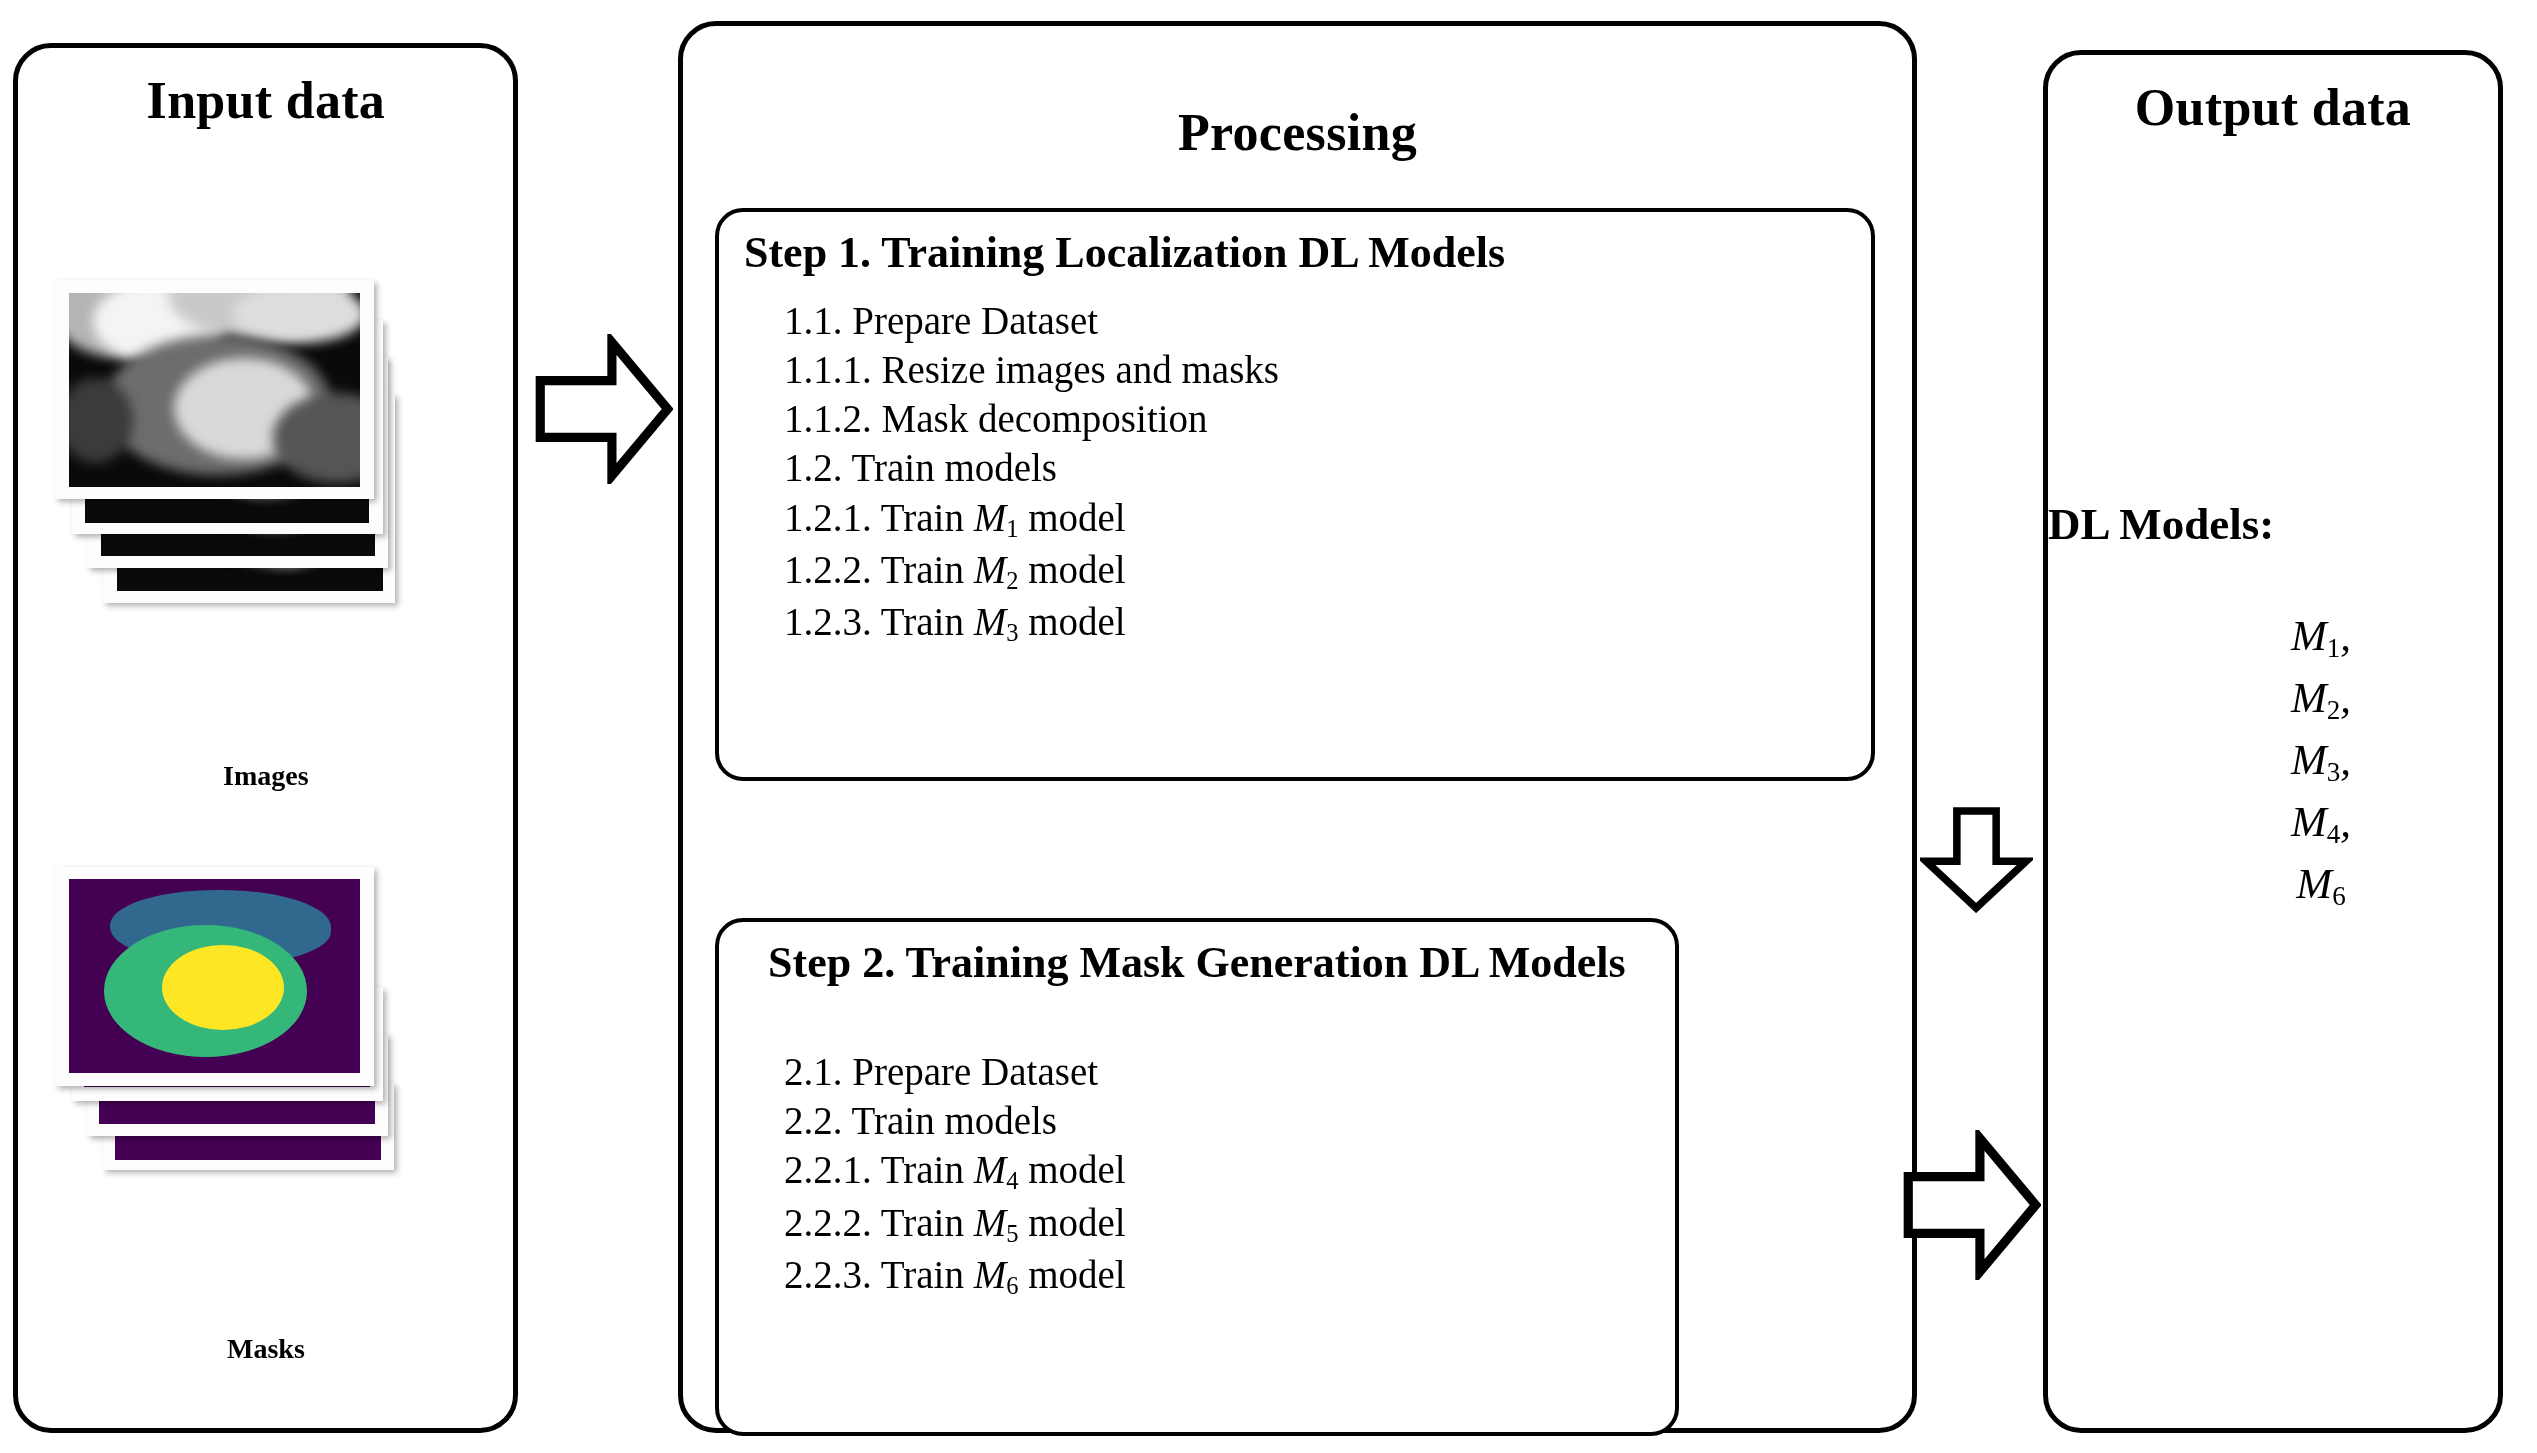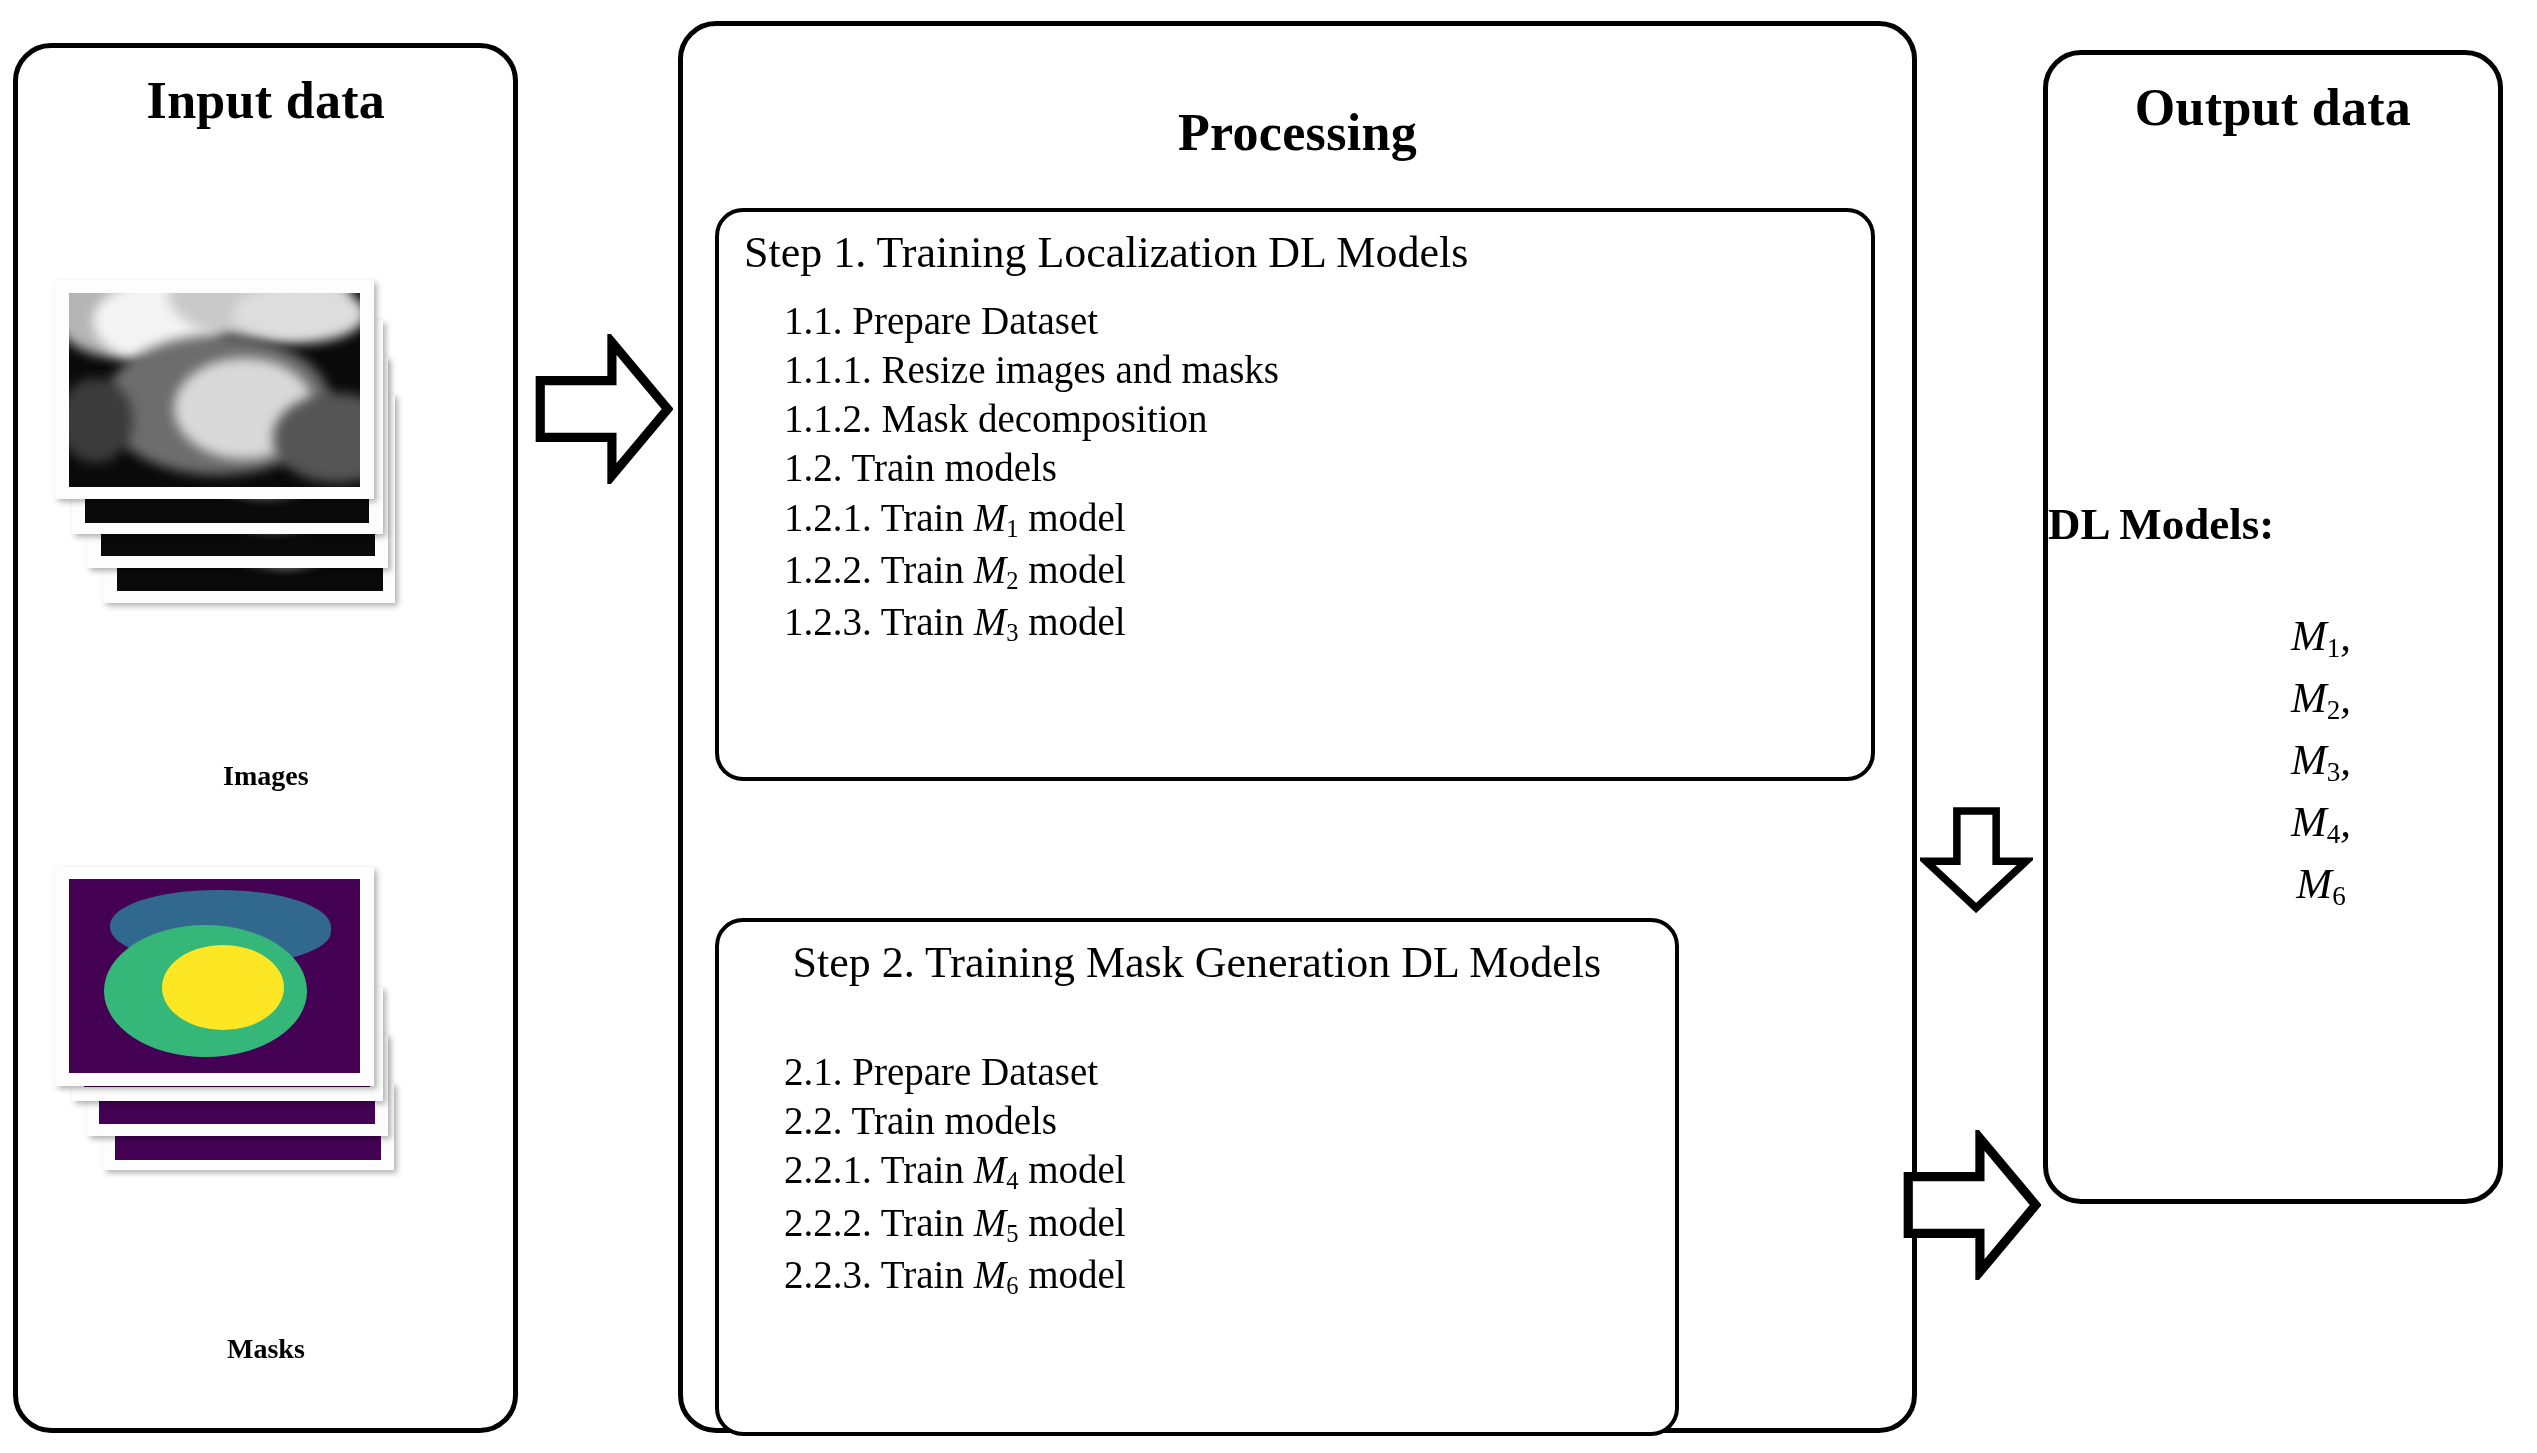--- a/index.html
+++ b/index.html
@@ -3,21 +3,21 @@
 <meta charset="utf-8">
 <style>
   html,body{margin:0;padding:0;background:#ffffff;}
   body{width:2538px;height:1453px;position:relative;overflow:hidden;
        font-family:"Liberation Serif","DejaVu Serif",serif;color:#000;}
 
   .panel{position:absolute;border:5.8px solid #000;border-radius:38px;background:#fff;box-sizing:border-box;}
 
   #input-panel{left:13.4px;top:43px;width:505px;height:1390px;}
   #processing-panel{left:678px;top:21px;width:1239px;height:1412px;}
-  #output-panel{left:2043px;top:50px;width:460px;height:1154px;}
+  #output-panel{left:2043px;top:50px;width:460px;height:1383px;}
 
   .panel-title{position:absolute;left:0;width:100%;text-align:center;
                font-weight:bold;font-size:52px;letter-spacing:0.3px;}
   #input-title{top:23.4px;}
   #output-title{top:23.4px;}
   #processing-title{top:77px;font-weight:bold;font-size:52px;}
 
   
   .stack{position:absolute;}
   .sheet{position:absolute;background:#fdfdfd;
@@ -32,21 +32,21 @@
   
   .mask{width:100%;height:100%;position:relative;background:#440154;}
   .mask i{position:absolute;display:block;}
 
   
   .stepbox{position:absolute;border:4.2px solid #000;border-radius:28px;background:#fff;box-sizing:border-box;}
   #step1-box{left:32px;top:182px;width:1160px;height:573px;}
   #step2-box{left:32px;top:871px;width:964px;height:518px;margin-top:21px;}
 
   .step-head{position:absolute;left:18.4px;width:calc(100% - 37px);text-align:center;
-             font-weight:normal;font-size:44px;line-height:1.06;}
+             font-weight:bold;font-size:44px;line-height:1.06;}
   #step1-head{top:18.4px;text-align:left;left:25px;width:calc(100% - 42px);}
   #step2-head{top:18.4px;}
 
   .step-list{position:absolute;left:65px;font-size:39px;line-height:1.26;}
   #step1-list{top:84px;}
   #step2-list{top:125px;}
   .step-list div{white-space:nowrap;}
 
   .mvar{font-style:italic;}
   .mvar sub{font-style:normal;font-size:.63em;vertical-align:-.26em;}

